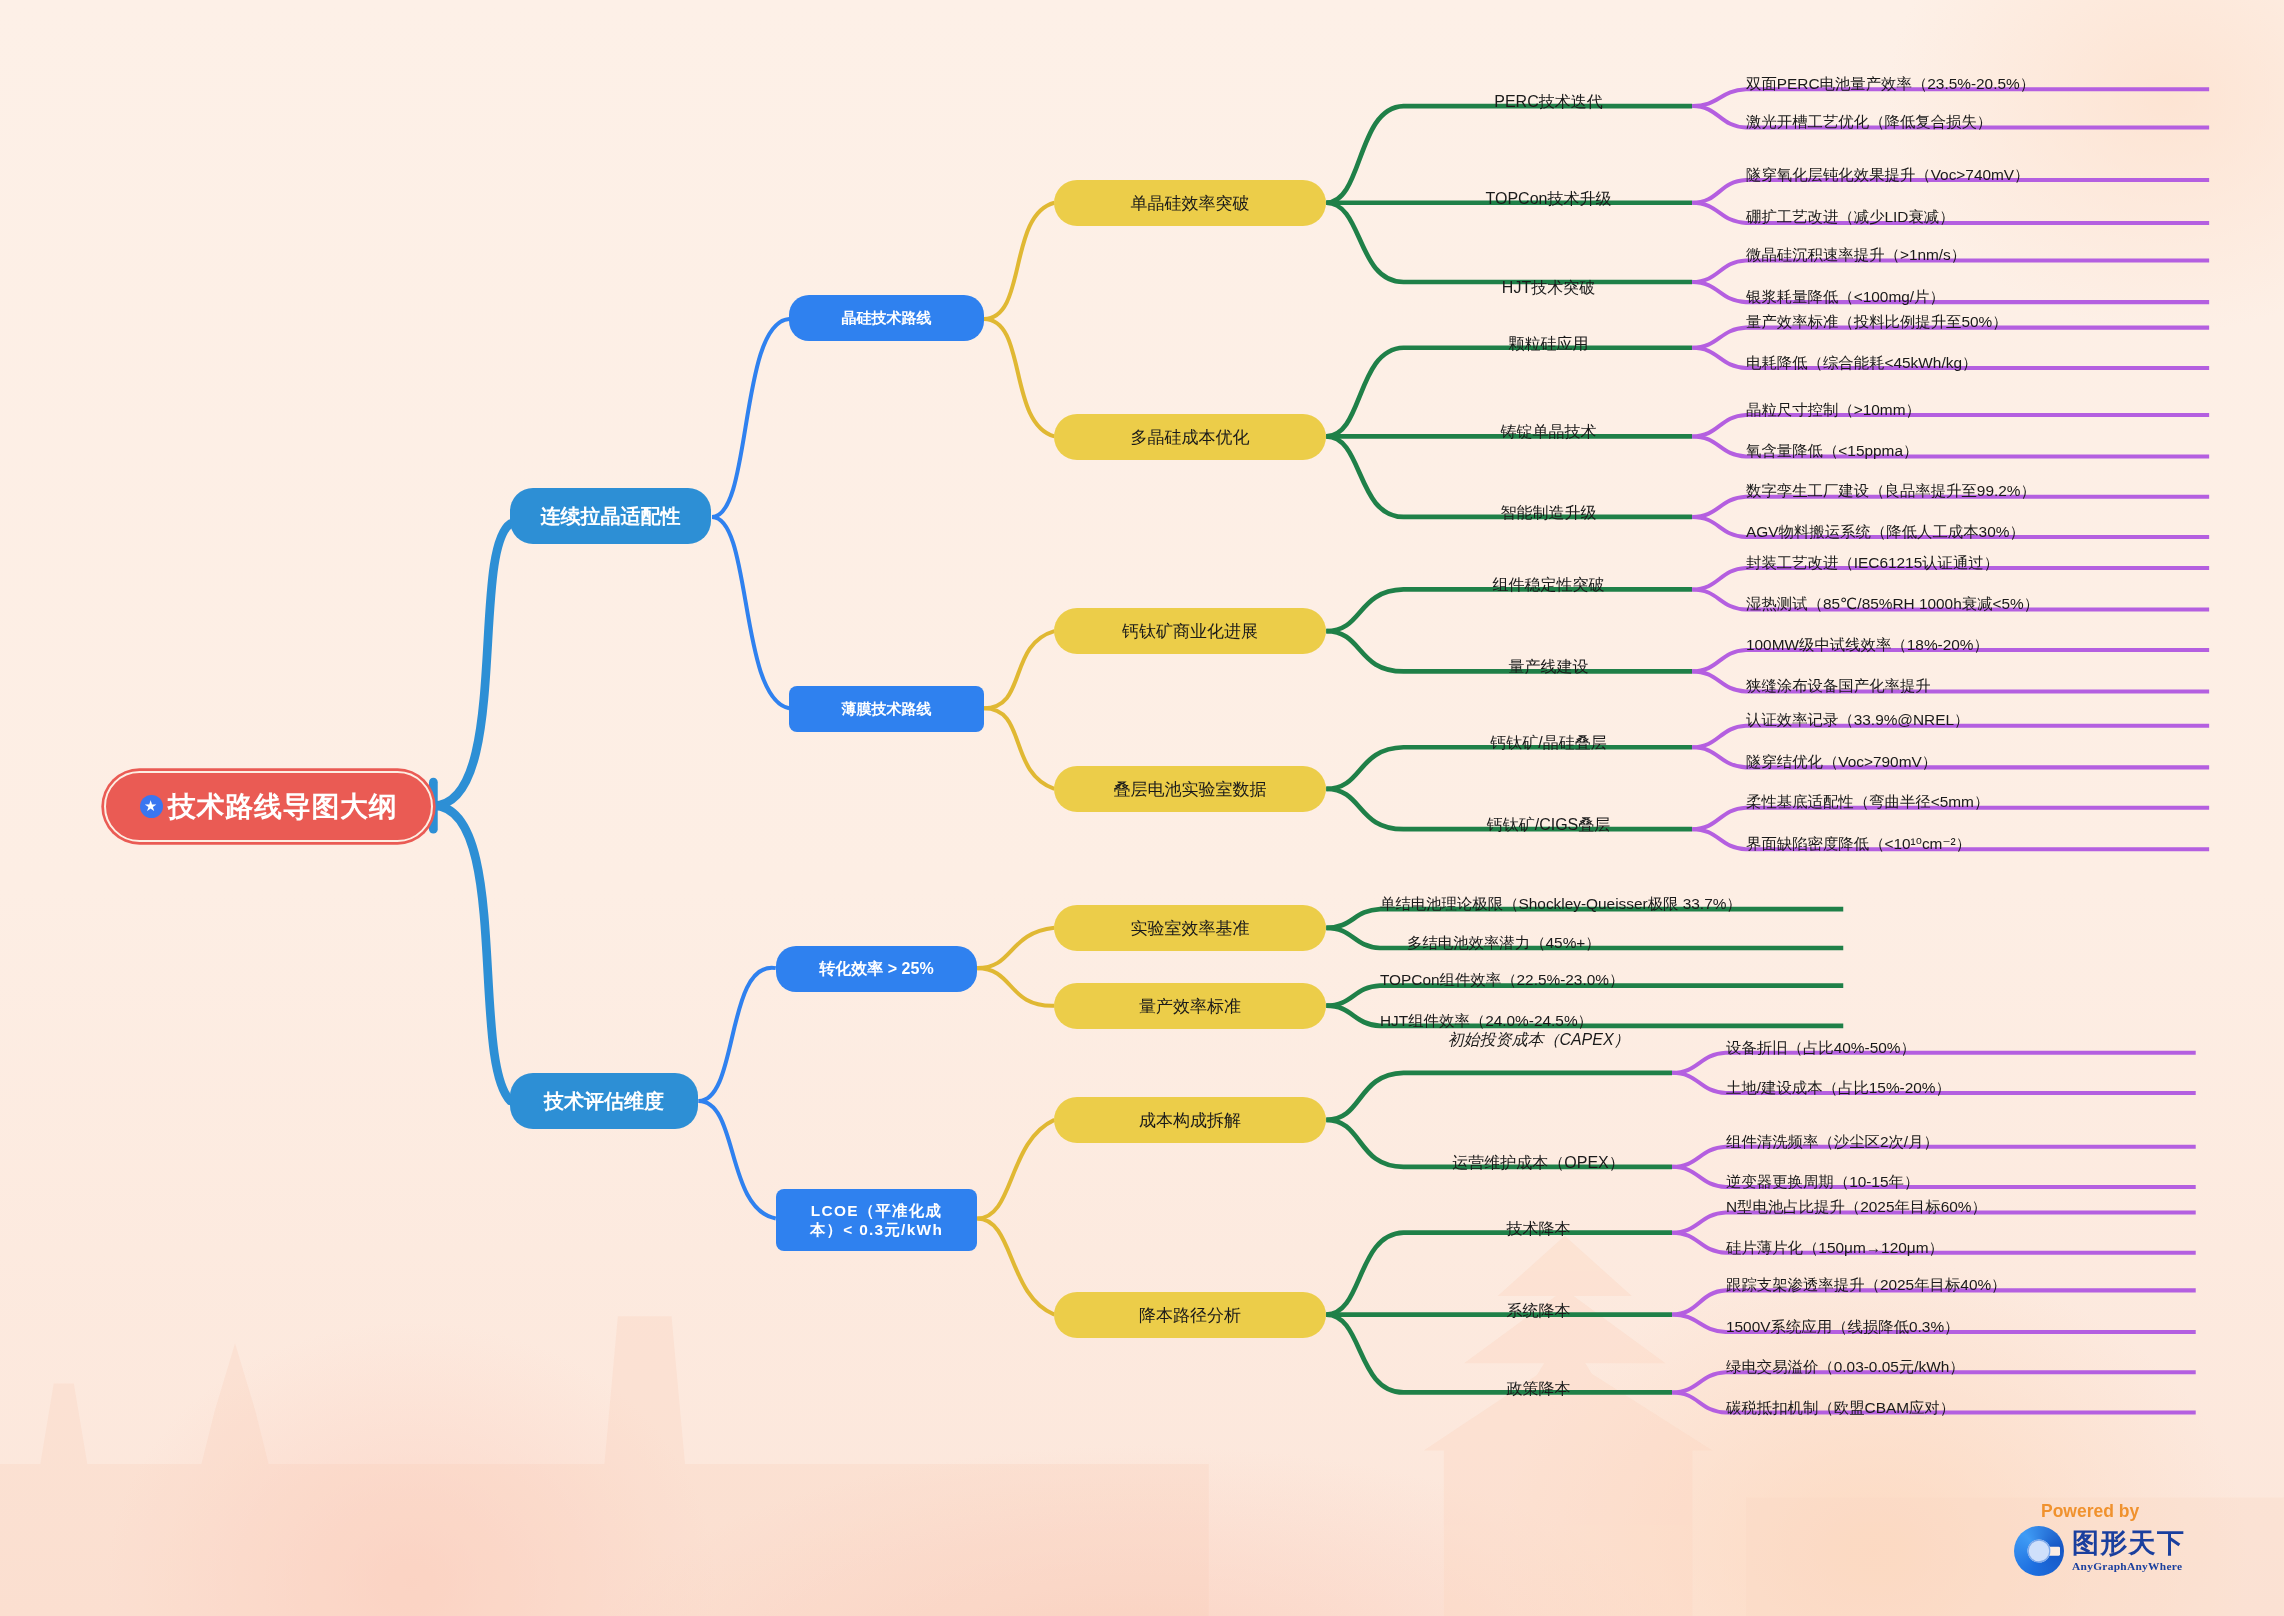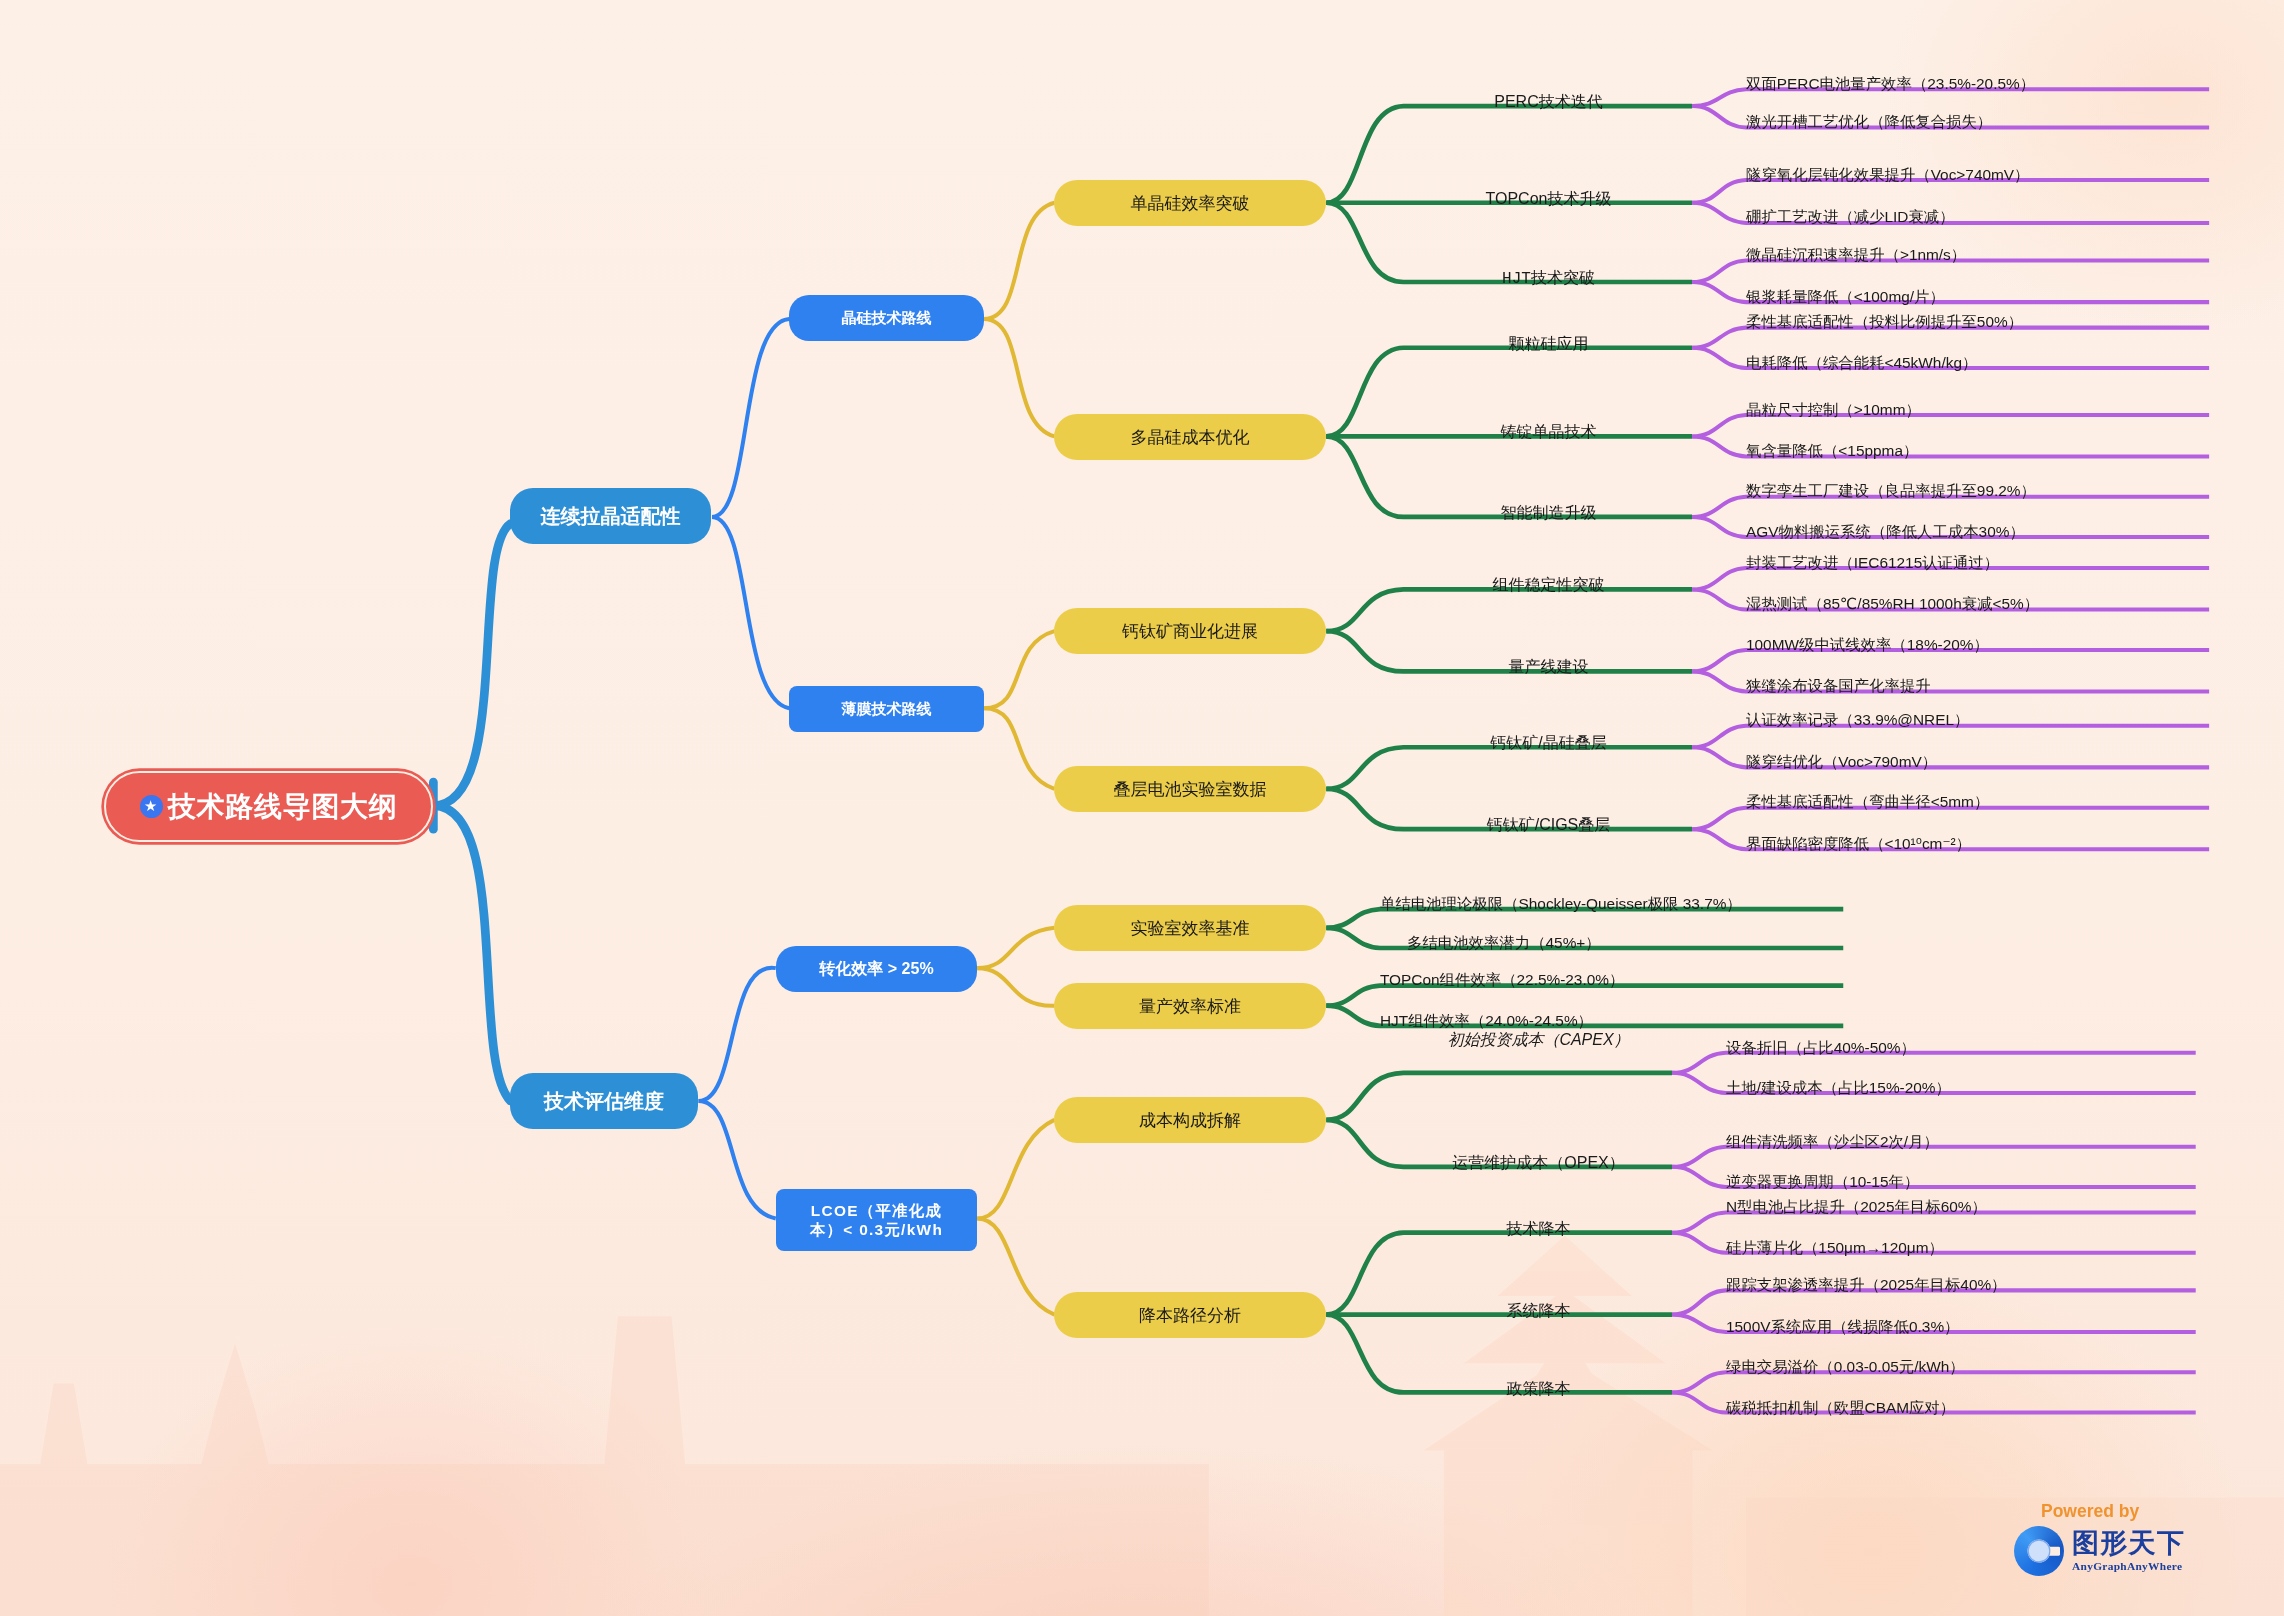--- a/index.html
+++ b/index.html
@@ -200,21 +200,21 @@
 <div class="node n-yel" style="left:1054px;top:608px;width:272px;height:46px;">钙钛矿商业化进展</div>
 <div class="node n-yel" style="left:1054px;top:766px;width:272px;height:46px;">叠层电池实验室数据</div>
 
 <div class="node n-yel" style="left:1054px;top:905px;width:272px;height:46px;">实验室效率基准</div>
 <div class="node n-yel" style="left:1054px;top:983px;width:272px;height:46px;">量产效率标准</div>
 <div class="node n-yel" style="left:1054px;top:1097px;width:272px;height:46px;">成本构成拆解</div>
 <div class="node n-yel" style="left:1054px;top:1292px;width:272px;height:46px;">降本路径分析</div>
 
 <div class="node n-txt" style="left:1404px;top:86px;width:289px;height:32px;">PERC技术迭代</div>
 <div class="node n-txt" style="left:1404px;top:183px;width:289px;height:32px;">TOPCon技术升级</div>
-<div class="node n-txt" style="left:1404px;top:262px;width:289px;height:32px;font-family:Liberation Mono, monospace;">HJT技术突破</div>
+<div class="node n-txt" style="left:1404px;top:272px;width:289px;height:32px;">HJT技术突破</div>
 
 <div class="node n-txt" style="left:1404px;top:328px;width:289px;height:32px;">颗粒硅应用</div>
 <div class="node n-txt" style="left:1404px;top:416px;width:289px;height:32px;">铸锭单晶技术</div>
 <div class="node n-txt" style="left:1404px;top:497px;width:289px;height:32px;">智能制造升级</div>
 
 <div class="node n-txt" style="left:1404px;top:569px;width:289px;height:32px;">组件稳定性突破</div>
 <div class="node n-txt" style="left:1404px;top:651px;width:289px;height:32px;">量产线建设</div>
 
 <div class="node n-txt" style="left:1404px;top:727px;width:289px;height:32px;">钙钛矿/晶硅叠层</div>
 <div class="node n-txt" style="left:1404px;top:809px;width:289px;height:32px;">钙钛矿/CIGS叠层</div>
@@ -226,21 +226,21 @@
 <div class="node n-txt" style="left:1404px;top:1295px;width:269px;height:32px;">系统降本</div>
 <div class="node n-txt" style="left:1404px;top:1373px;width:269px;height:32px;">政策降本</div>
 
 <div class="node n-txt l5 lft" style="left:1746px;top:70px;width:497px;height:29.5px;">双面PERC电池量产效率（23.5%-20.5%）</div>
 <div class="node n-txt l5 lft" style="left:1746px;top:108px;width:497px;height:29.5px;">激光开槽工艺优化（降低复合损失）</div>
 <div class="node n-txt l5 lft" style="left:1746px;top:161px;width:497px;height:29.5px;">隧穿氧化层钝化效果提升（Voc&gt;740mV）</div>
 <div class="node n-txt l5 lft" style="left:1746px;top:203px;width:497px;height:29.5px;">硼扩工艺改进（减少LID衰减）</div>
 <div class="node n-txt l5 lft" style="left:1746px;top:241px;width:497px;height:29.5px;">微晶硅沉积速率提升（&gt;1nm/s）</div>
 <div class="node n-txt l5 lft" style="left:1746px;top:283px;width:497px;height:29.5px;">银浆耗量降低（&lt;100mg/片）</div>
 
-<div class="node n-txt l5 lft" style="left:1746px;top:308px;width:497px;height:29.5px;">柔性基底适配性（投料比例提升至50%）</div>
+<div class="node n-txt l5 lft" style="left:1746px;top:308px;width:497px;height:29.5px;">量产效率标准（投料比例提升至50%）</div>
 <div class="node n-txt l5 lft" style="left:1746px;top:349px;width:497px;height:29.5px;">电耗降低（综合能耗&lt;45kWh/kg）</div>
 <div class="node n-txt l5 lft" style="left:1746px;top:396px;width:497px;height:29.5px;">晶粒尺寸控制（&gt;10mm）</div>
 <div class="node n-txt l5 lft" style="left:1746px;top:437px;width:497px;height:29.5px;">氧含量降低（&lt;15ppma）</div>
 <div class="node n-txt l5 lft" style="left:1746px;top:477px;width:497px;height:29.5px;">数字孪生工厂建设（良品率提升至99.2%）</div>
 <div class="node n-txt l5 lft" style="left:1746px;top:518px;width:497px;height:29.5px;">AGV物料搬运系统（降低人工成本30%）</div>
 
 <div class="node n-txt l5 lft" style="left:1746px;top:549px;width:497px;height:29.5px;">封装工艺改进（IEC61215认证通过）</div>
 <div class="node n-txt l5 lft" style="left:1746px;top:590px;width:497px;height:29.5px;">湿热测试（85℃/85%RH 1000h衰减&lt;5%）</div>
 <div class="node n-txt l5 lft" style="left:1746px;top:631px;width:497px;height:29.5px;">100MW级中试线效率（18%-20%）</div>
 <div class="node n-txt l5 lft" style="left:1746px;top:672px;width:497px;height:29.5px;">狭缝涂布设备国产化率提升</div>

